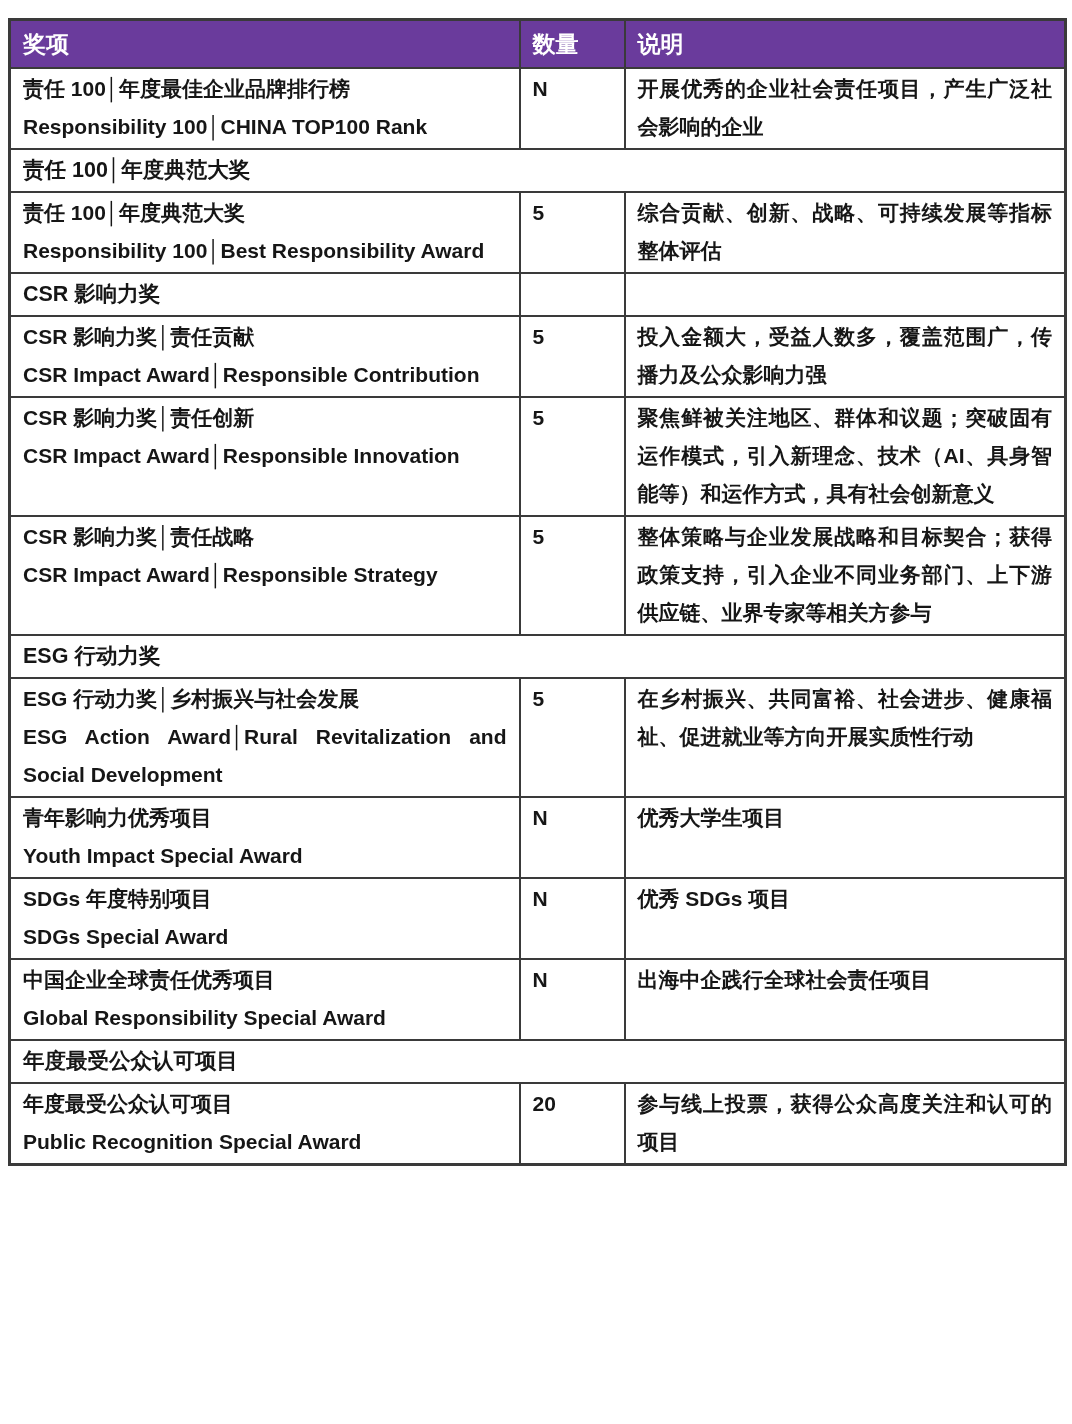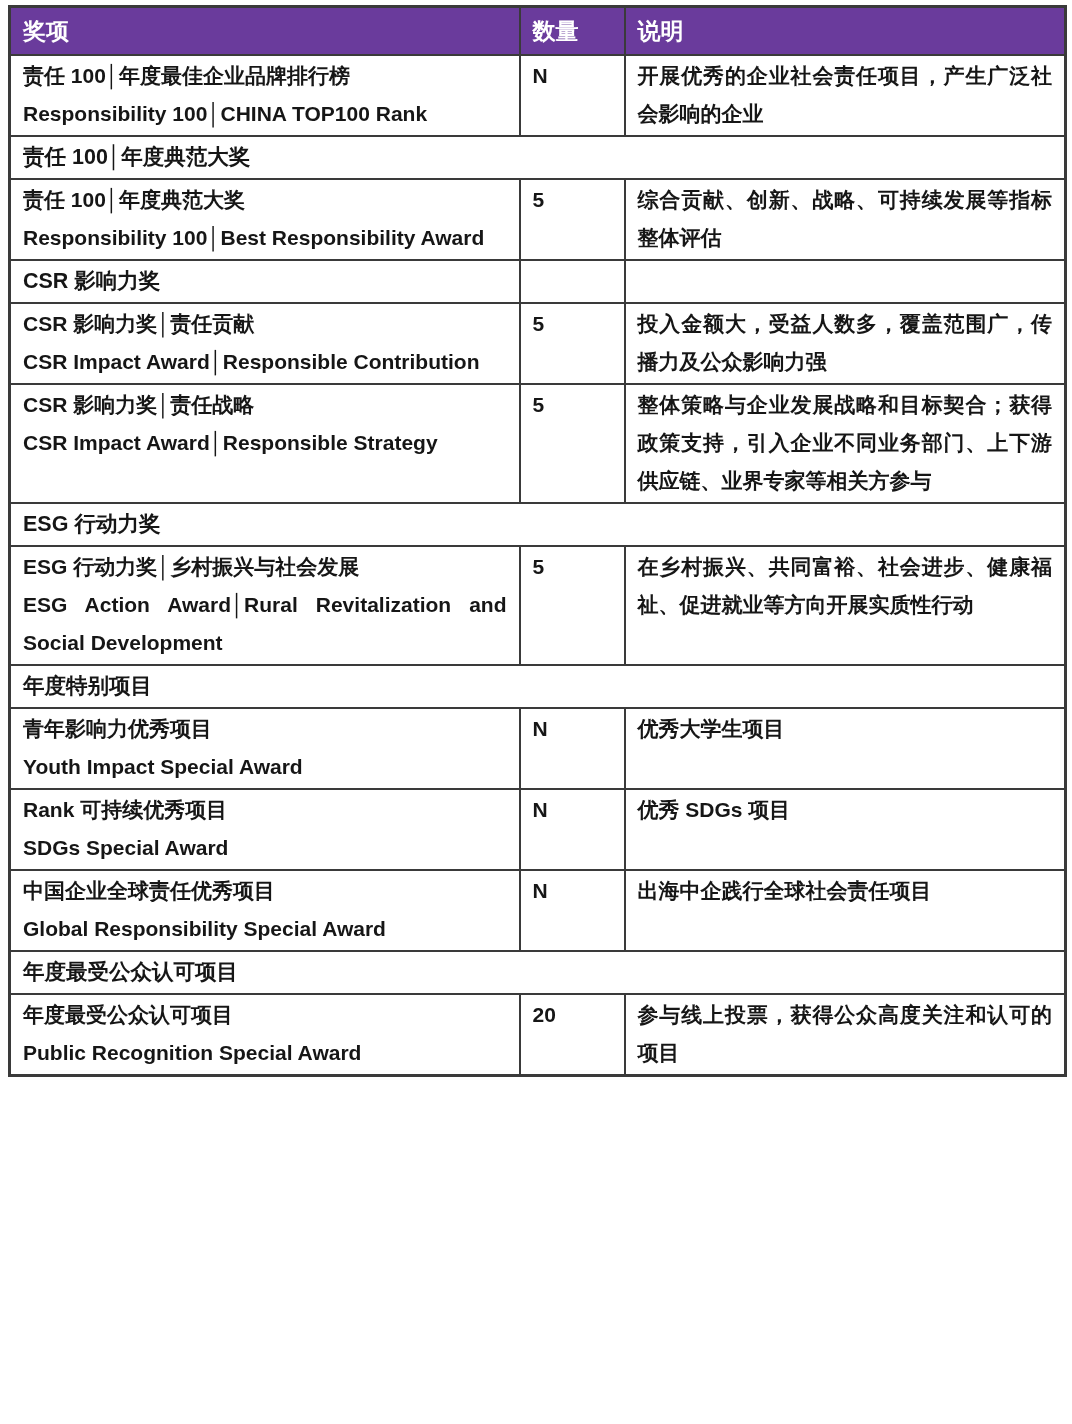--- a/index.html
+++ b/index.html
@@ -4,21 +4,21 @@
 <style>
   :root{
     --header-bg:#6a3b9c;
     --header-text:#ffffff;
     --border:#3a3a3a;
     --text:#161616;
   }
   html,body{margin:0;padding:0;background:#ffffff;}
   .page{
     width:1072px;height:1424px;box-sizing:border-box;
-    padding:5px 8px 10px 8px;
+    padding:18px 8px 10px 8px;
     font-family:"Liberation Sans","DejaVu Sans",sans-serif;
     color:var(--text);
   }
   table.awards{
     width:1056px;
     border-collapse:collapse;
     table-layout:fixed;
     border:3px solid var(--border);
   }
   col.c-award{width:510px;}
@@ -106,51 +106,56 @@
         <tr>
           <td class="name-cell">
             <div class="para">CSR 影响力奖│责任贡献</div>
             <div class="para">CSR Impact Award│Responsible Contribution</div>
           </td>
           <td class="qty-cell">5</td>
           <td class="desc-cell">投入金额大，受益人数多，覆盖范围广，传播力及公众影响力强</td>
         </tr>
         <tr>
           <td class="name-cell">
+            <div class="para">CSR 影响力奖│责任创新</div>
+            <div class="para">CSR Impact Award│Responsible Innovation</div>
+          </td>
+          <td class="qty-cell">5</td>
+          <td class="desc-cell">聚焦鲜被关注地区、群体和议题；突破固有运作模式，引入新理念、技术（AI、具身智能等）和运作方式，具有社会创新意义</td>
+        </tr>
+        <tr>
+          <td class="name-cell">
             <div class="para">CSR 影响力奖│责任战略</div>
             <div class="para">CSR Impact Award│Responsible Strategy</div>
           </td>
           <td class="qty-cell">5</td>
           <td class="desc-cell">整体策略与企业发展战略和目标契合；获得政策支持，引入企业不同业务部门、上下游供应链、业界专家等相关方参与</td>
         </tr>
         <tr>
           <td colspan="3" class="section">ESG 行动力奖</td>
         </tr>
         <tr>
           <td class="name-cell">
             <div class="para">ESG 行动力奖│乡村振兴与社会发展</div>
             <div class="para">ESG Action Award│Rural Revitalization and Social Development</div>
           </td>
           <td class="qty-cell">5</td>
           <td class="desc-cell">在乡村振兴、共同富裕、社会进步、健康福祉、促进就业等方向开展实质性行动</td>
         </tr>
         <tr>
-          <td colspan="3" class="section">年度特别项目</td>
-        </tr>
-        <tr>
           <td class="name-cell">
             <div class="para">青年影响力优秀项目</div>
             <div class="para">Youth Impact Special Award</div>
           </td>
           <td class="qty-cell">N</td>
           <td class="desc-cell">优秀大学生项目</td>
         </tr>
         <tr>
           <td class="name-cell">
-            <div class="para">Rank 可持续优秀项目</div>
+            <div class="para">SDGs 年度特别项目</div>
             <div class="para">SDGs Special Award</div>
           </td>
           <td class="qty-cell">N</td>
           <td class="desc-cell">优秀 SDGs 项目</td>
         </tr>
         <tr class="bold-row">
           <td class="name-cell">
             <div class="para">中国企业全球责任优秀项目</div>
             <div class="para">Global Responsibility Special Award</div>
           </td>

